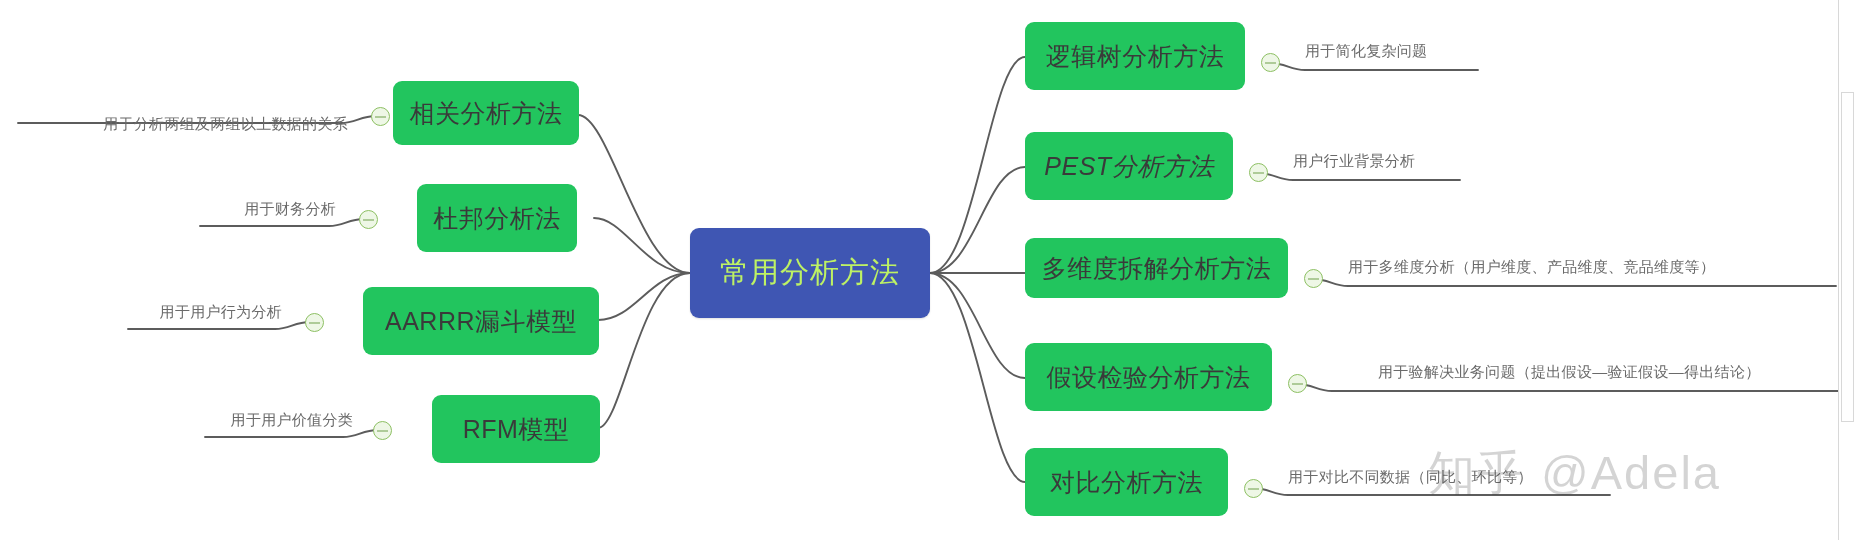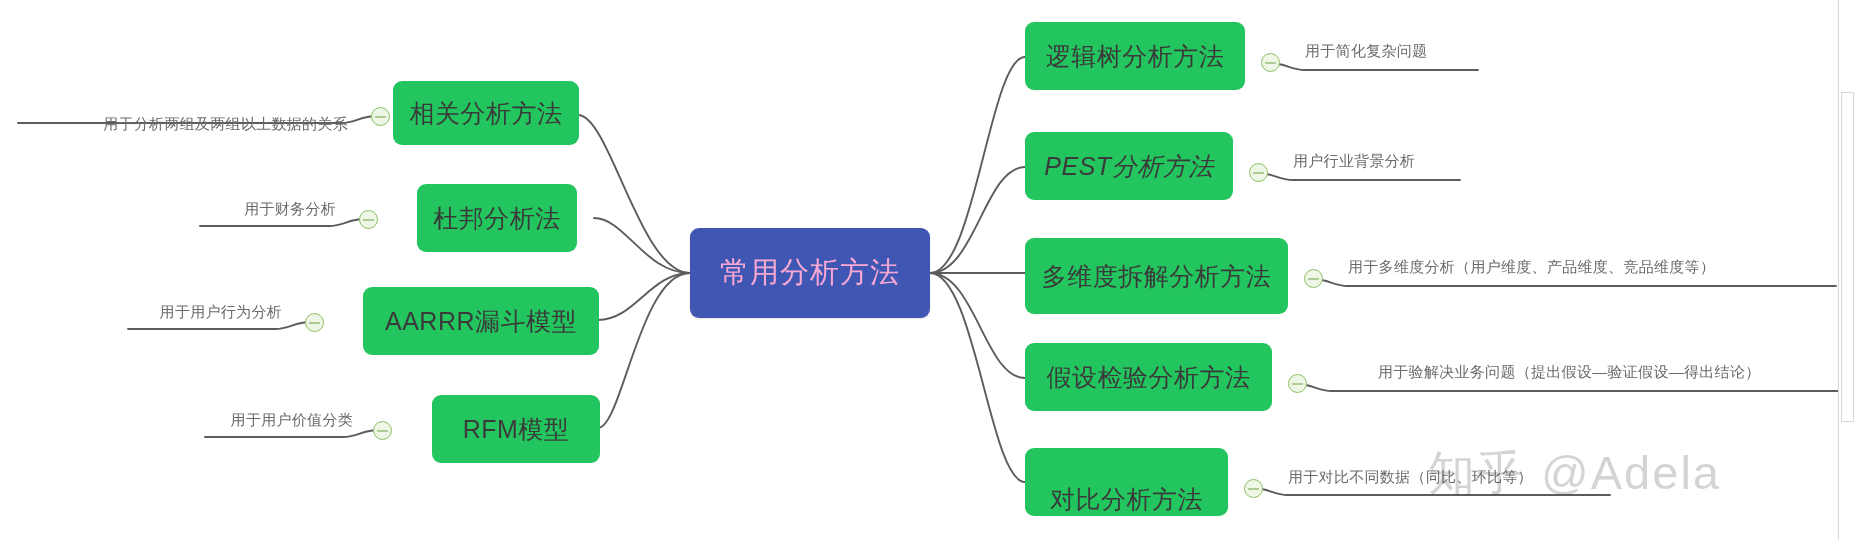--- a/index.html
+++ b/index.html
@@ -29,21 +29,21 @@
   .node {
     position: absolute;
     box-sizing: border-box;
     display: flex;
     align-items: center;
     justify-content: center;
     white-space: nowrap;
   }
   .node-root {
     background: #3f56b3;
-    color: #f9a8d4;
+    color: #bef264;
     border-radius: 9px;
     font-size: 29px;
     letter-spacing: 1px;
     box-shadow: 0 1px 2px rgba(0,0,0,0.12);
     text-align: right;
   }
   .node-branch {
     background: #22c55e;
     color: #3a3a3a;
     border-radius: 9px;
@@ -147,33 +147,33 @@
   </div>
   <div class="toggle" style="left:1261px; top:53px;"></div>
   <div class="leaf leaf-right" style="left:1305px; top:34px; height:34px;">用于简化复杂问题</div>
 
   <div class="node node-branch" style="left:1025px; top:132px; width:208px; height:68px;font-style:italic;">
     <span>PEST分析方法</span>
   </div>
   <div class="toggle" style="left:1249px; top:163px;"></div>
   <div class="leaf leaf-right" style="left:1293px; top:144px; height:34px;">用户行业背景分析</div>
 
-  <div class="node node-branch" style="left:1025px; top:238px; width:263px; height:76px;">
+  <div class="node node-branch" style="left:1025px; top:238px; width:263px; height:60px;">
     <span>多维度拆解分析方法</span>
   </div>
   <div class="toggle" style="left:1304px; top:269px;"></div>
   <div class="leaf leaf-right" style="left:1348px; top:250px; height:34px;">用于多维度分析（用户维度、产品维度、竞品维度等）</div>
 
   <div class="node node-branch" style="left:1025px; top:343px; width:247px; height:68px;text-align:center;">
     <span>假设检验分析方法</span>
   </div>
   <div class="toggle" style="left:1288px; top:374px;"></div>
   <div class="leaf leaf-right" style="left:1332px; top:355px; height:34px;margin-left:46px;">用于验解决业务问题（提出假设—验证假设—得出结论）</div>
 
-  <div class="node node-branch" style="left:1025px; top:448px; width:203px; height:68px;align-items:flex-end;">
+  <div class="node node-branch" style="left:1025px; top:448px; width:203px; height:68px;">
     <span>对比分析方法</span>
   </div>
   <div class="toggle" style="left:1244px; top:479px;"></div>
   <div class="leaf leaf-right" style="left:1288px; top:460px; height:34px;">用于对比不同数据（同比、环比等）</div>
 
   <div class="node node-branch" style="left:393px; top:81px; width:186px; height:64px;">
     <span>相关分析方法</span>
   </div>
   <div class="toggle" style="left:371px; top:107px;"></div>
   <div class="leaf leaf-left" style="left:18px; top:89px; width:330px; height:34px;margin-top:18px;">用于分析两组及两组以上数据的关系</div>

